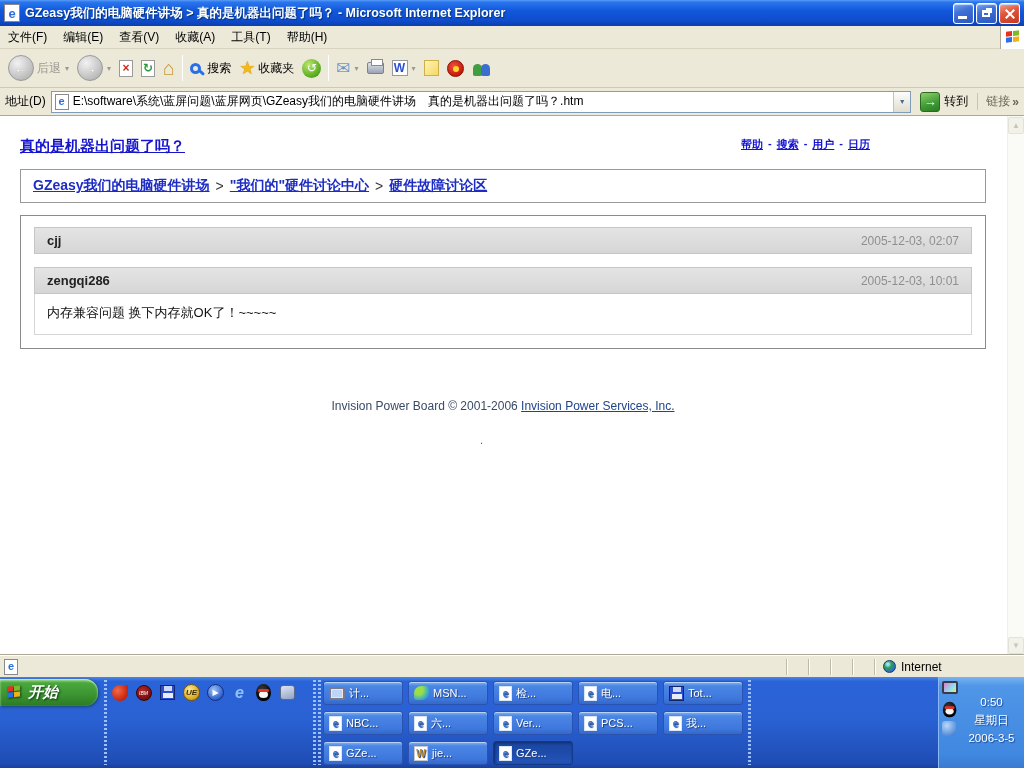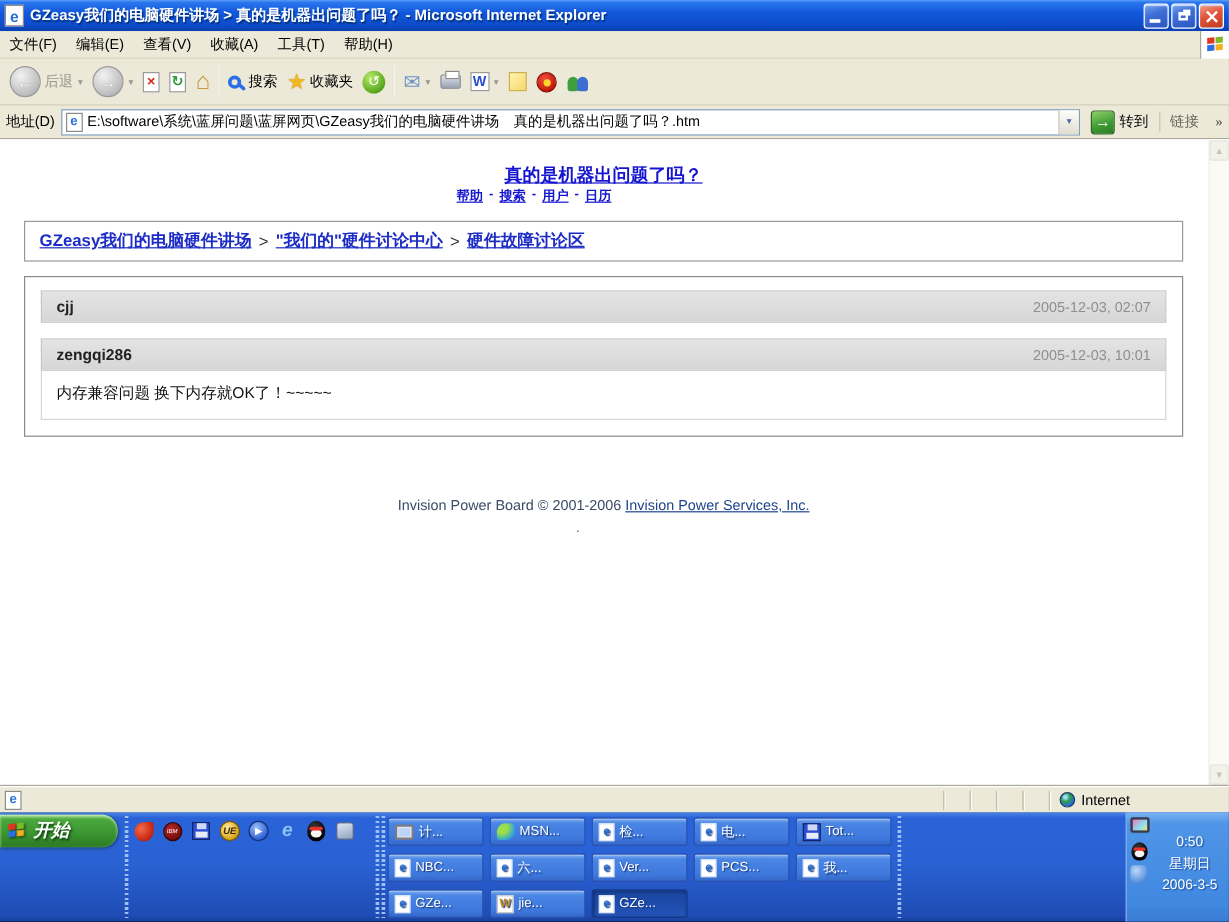--- a/index.html
+++ b/index.html
@@ -59,30 +59,30 @@
   .msn-people::before { left:1px; background:#3f9e3f; }
   .msn-people::after { left:9px; background:#3a6fd0; }
 
   
   .addressbar { height:28px; background:#ece9d8; border-bottom:1px solid #aca899; display:flex; align-items:center; padding:0 5px; gap:5px; font-size:12px; }
   .addr-box { flex:1; height:22px; background:#fff; border:1px solid #7f9db9; display:flex; align-items:center; padding-left:3px; gap:4px; }
   .addr-box input { flex:1; border:none; outline:none; font-size:12px; font-family:inherit; height:18px; }
   .addr-drop { width:17px; height:20px; background:linear-gradient(#fdfdfb,#e0ddd0); border-left:1px solid #c6c3b2; display:flex; align-items:center; justify-content:center; font-size:7px; color:#4a6a9a; }
   .go-btn { display:flex; align-items:center; gap:4px; padding:1px 4px; }
   .go-icon { width:20px; height:20px; border-radius:3px; background:linear-gradient(160deg,#8fd06a,#3d9a34 60%,#2b7c24); border:1px solid #2a6a20; color:#fff; font-weight:bold; display:flex; align-items:center; justify-content:center; font-size:13px; }
-  .links-area { display:flex; align-items:center; gap:14px; border-left:1px solid #c9c5b2; padding-left:8px; color:#6a675a;font-family:Liberation Serif, serif; }
+  .links-area { display:flex; align-items:center; gap:2px; border-left:1px solid #c9c5b2; padding-left:8px; color:#6a675a; }
 
   
   .content { position:absolute; left:0; top:116px; width:1024px; height:539px; background:#fff; overflow:hidden; }
   .scrollbar { position:absolute; right:0; top:0; width:17px; height:539px; background:#fafaf7; border-left:1px solid #f0efe8; }
   .sb-btn { position:absolute; left:0; width:16px; height:17px; background:#f2f1ea; border:1px solid #e4e2d6; border-radius:2px; color:#c9c6b6; font-size:8px; display:flex; align-items:center; justify-content:center; }
   .sb-up { top:1px; } .sb-down { bottom:1px; }
 
   .page { position:absolute; left:20px; top:0; width:966px; }
-  .page-header { margin-top:21px; display:flex; justify-content:space-between; align-items:center;flex-direction:column; }
+  .page-header { margin-top:21px; display:flex; justify-content:space-between; align-items:flex-start; }
   .page-title { font-size:15px; font-weight:bold; color:#1515d0; text-decoration:underline; }
   .top-links { font-size:11px; font-weight:bold; color:#1515d0; margin-right:116px; display:flex; gap:5px; }
   .top-links .lnk { text-decoration:underline; color:#1515d0; }
   .top-links .dash { color:#1515d0; text-decoration:none; }
 
   .crumb-box { margin-top:13px; height:34px; border:1px solid #999; display:flex; align-items:center; padding-left:12px; gap:6px; font-size:14px; font-weight:bold; }
   .crumb-link { color:#1c2cc4; text-decoration:underline; }
   .crumb-sep { color:#333; font-weight:normal; }
 
   .posts-box { margin-top:12px; border:1px solid #8a8a8a; padding:11px 13px 13px; }

